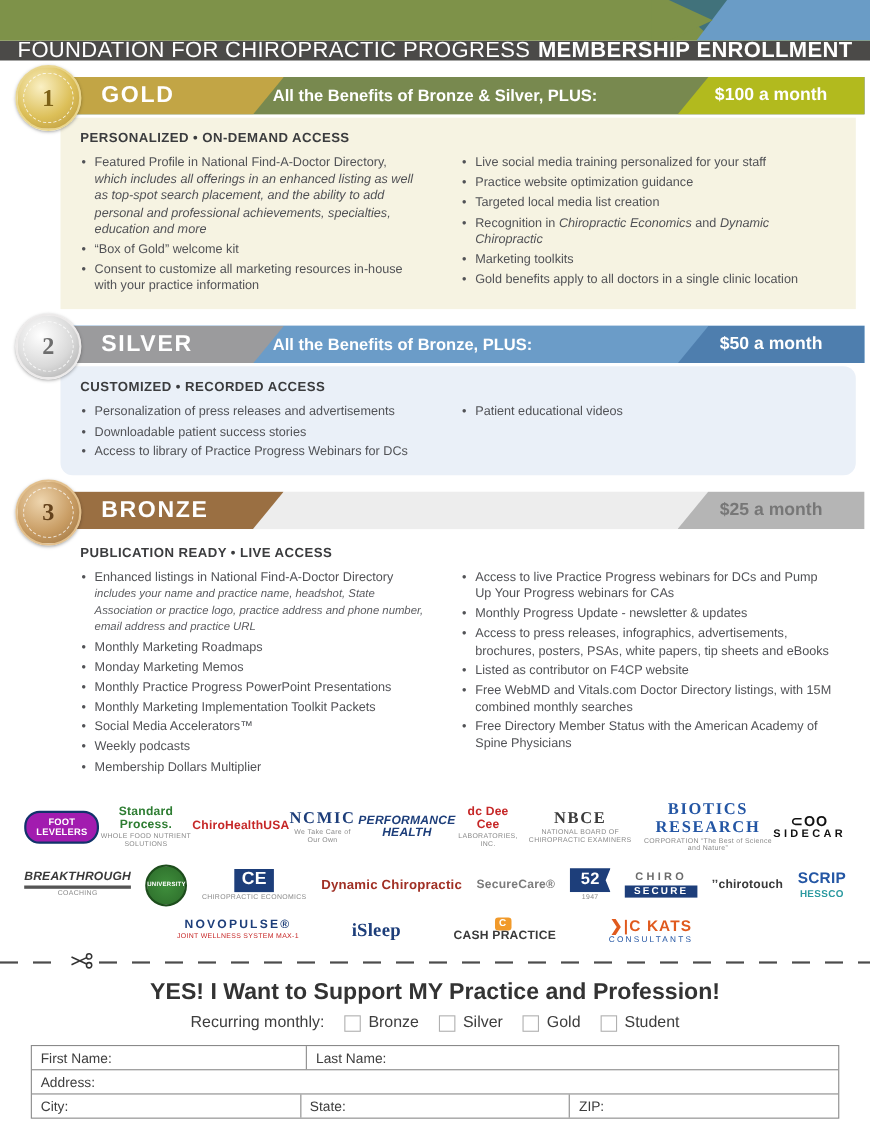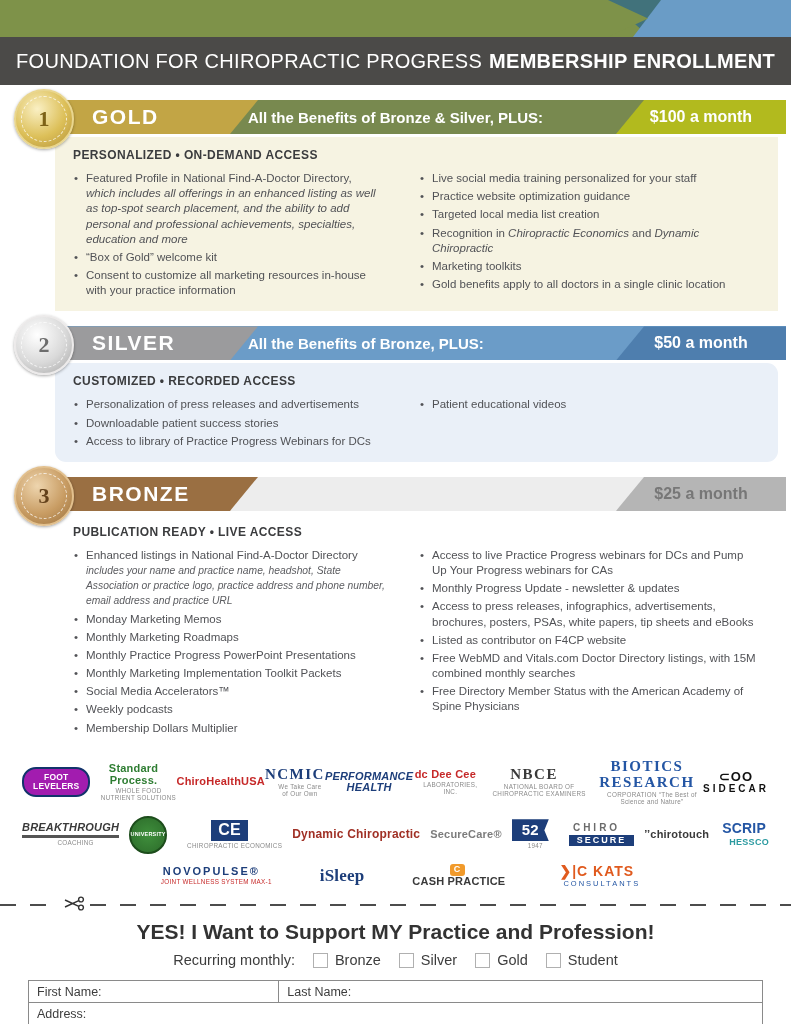--- a/index.html
+++ b/index.html
@@ -9,21 +9,21 @@
   
   .top-band{height:37px;background:#7e9249;position:relative;overflow:hidden;}
   .band-teal{position:absolute;top:0;left:607px;width:86px;height:37px;background:#41727b;
              clip-path:polygon(0 0,100% 0,50% 100%);}
   .band-blue{position:absolute;top:0;bottom:0;left:633px;right:0;background:#6a9cc6;
              clip-path:polygon(28px 0,100% 0,100% 100%,0 100%);}
   .band-arrow{position:absolute;top:0;left:592px;width:56px;height:37px;background:#7e9249;
              clip-path:polygon(0 0,16px 0,100% 50%,16px 100%,0 100%);}
 
   
-  .title-bar{height:48px;background:#4b4a48;display:flex;align-items:center;justify-content:center;}
+  .title-bar{height:18px;background:#4b4a48;display:flex;align-items:center;justify-content:center;}
   .title-bar .t-reg{color:#fff;font-size:20px;letter-spacing:.3px;font-weight:400;}
   .title-bar .t-bold{color:#fff;font-size:20px;letter-spacing:.3px;font-weight:700;margin-left:7px;}
 
   
   .tier{position:relative;margin:15px 5px 0 40px;}
   .tier-bar{height:34px;position:relative;}
   .medal{position:absolute;left:-26px;top:-11px;width:56px;height:56px;border-radius:50%;
          display:flex;align-items:center;justify-content:center;z-index:3;
          font-family:"Liberation Serif",serif;font-weight:700;font-size:22px;
          box-shadow:0 1px 3px rgba(0,0,0,.35);}
@@ -71,21 +71,21 @@
   .it{font-style:italic;}
   .sm{font-size:10.3px;color:#5b5c60;}
 
   
   .sponsors{margin:10px 22px 0 22px;}
   .logo-row{display:flex;align-items:center;justify-content:space-between;margin-bottom:10px;}
   .logo-row.center{justify-content:center;gap:48px;}
   .logo{display:flex;flex-direction:column;align-items:center;text-align:center;line-height:1.05;}
   .lg-icon{font-size:10px;font-weight:700;letter-spacing:1px;}
   .lg-text{font-weight:700;font-size:11px;letter-spacing:.2px;}
-  .lg-sub{font-size:6.3px;color:#8a8a8a;margin-top:2px;letter-spacing:.3px;margin-left:10px;}
+  .lg-sub{font-size:6.3px;color:#8a8a8a;margin-top:2px;letter-spacing:.3px;}
   .lg-oval .lg-text{background:#a21caf;color:#fff;border-radius:14px;padding:4px 9px;font-size:8.5px;border:2px solid #12336b;}
   .lg-green .lg-text{color:#2e7d32;}
   .lg-red .lg-text{color:#c62828;}
   .lg-navy .lg-text{color:#1d3e7a;}
   .lg-blue .lg-text{color:#2456a4;}
   .lg-dark .lg-text{color:#3a3a3a;}
   .lg-darkred .lg-text{color:#a03025;font-size:12px;}
   .lg-gray .lg-text{color:#7c7c7c;}
   .lg-serif .lg-text{font-family:"Liberation Serif",serif;font-size:15px;letter-spacing:1.5px;}
   .lg-italic .lg-text{font-style:italic;}
@@ -207,22 +207,22 @@
     <div class="bar-mid"></div>
     <div class="bar-label">BRONZE</div>
     <div class="bar-benefits"></div>
     <div class="bar-price">$25 a month</div>
   </div>
   <div class="tier-body">
     <div class="access-heading">PUBLICATION READY • LIVE ACCESS</div>
     <div class="cols">
       <ul class="benefits col-l">
           <li><span class="">Enhanced listings in National Find-A-Doctor Directory</span><br><span class="it sm">includes your name and practice name, headshot, State Association or practice logo, practice address and phone number, email address and practice URL</span></li>
+          <li><span class="">Monthly Marketing Roadmaps</span></li>
           <li><span class="">Monday Marketing Memos</span></li>
-          <li><span class="">Monthly Marketing Roadmaps</span></li>
           <li><span class="">Monthly Practice Progress PowerPoint Presentations</span></li>
           <li><span class="">Monthly Marketing Implementation Toolkit Packets</span></li>
           <li><span class="">Social Media Accelerators™</span></li>
           <li><span class="">Weekly podcasts</span></li>
           <li><span class="">Membership Dollars Multiplier</span></li>
         </ul>
       <ul class="benefits col-r">
           <li><span class="">Access to live Practice Progress webinars for DCs and Pump Up Your Progress webinars for CAs</span></li>
           <li><span class="">Monthly Progress Update - newsletter &amp; updates</span></li>
           <li><span class="">Access to press releases, infographics, advertisements, brochures, posters, PSAs, white papers, tip sheets and eBooks</span></li>

